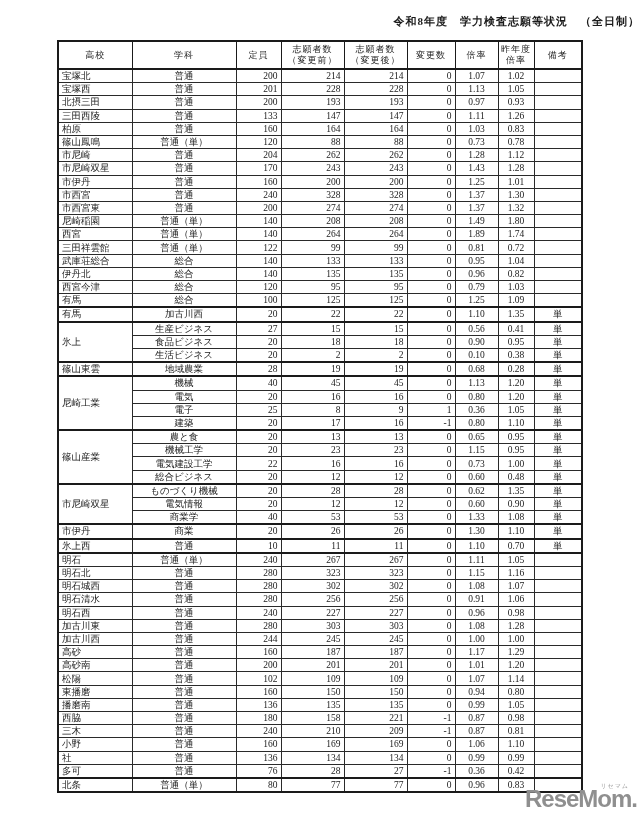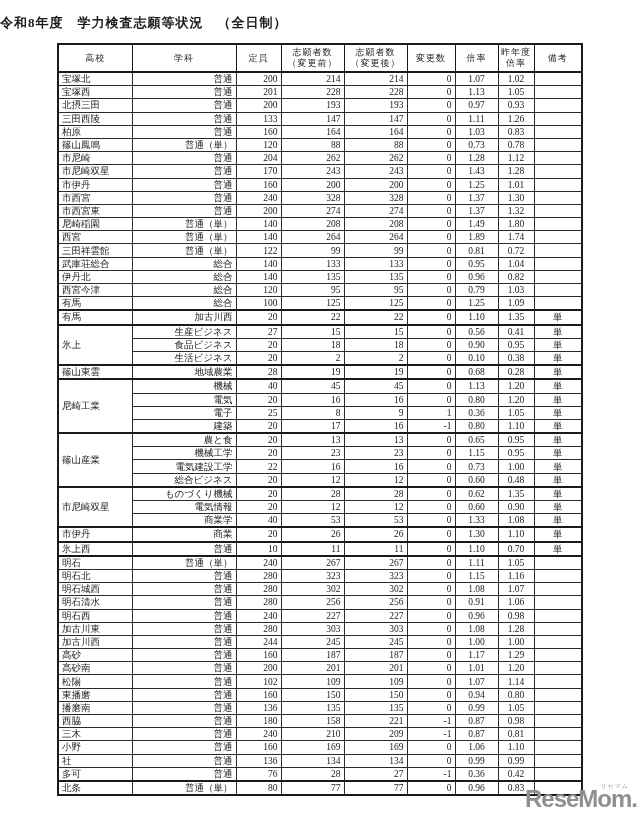--- a/index.html
+++ b/index.html
@@ -2,42 +2,42 @@
 <html><head>
 <meta charset="utf-8">
 <style>
   html,body{margin:0;padding:0;}
   body{
     width:640px;height:824px;background:#ffffff;position:relative;
     font-family:"Liberation Serif","DejaVu Serif",serif;color:#1a1a1a;
     overflow:hidden;
   }
   .page-title{
-    text-align:left;font-size:13px;font-weight:bold;
+    text-align:right;font-size:11px;font-weight:bold;
     padding-top:14px;letter-spacing:1px;
   }
   table.apps{
     border-collapse:collapse;table-layout:fixed;
     width:524px;margin:11px auto 0;
     border:2px solid #1a1a1a;
     padding-left:21px;
   }
   table.apps th{
     font-size:9px;font-weight:normal;text-align:center;
     border:1px solid #1a1a1a;border-bottom:2px solid #1a1a1a;
     height:26px;padding:0;white-space:pre-line;line-height:11px;
     letter-spacing:1px;
   }
   table.apps td{
     font-size:9.5px;border:1px solid #2a2a2a;
     height:12.2px;line-height:12px;padding:0 3px;
     overflow:hidden;white-space:nowrap;
   }
   td.school{text-align:left;}
-  td.dept{text-align:right;}
+  td.dept{text-align:center;}
   td.num{text-align:right;}
   td.ratio{text-align:center;}
   td.remarks{text-align:center;}
   tr.sep td{border-top:2px solid #1a1a1a;}
   .watermark{
     position:absolute;top:786px;right:3px;height:30px;
     font-family:"Liberation Sans","DejaVu Sans",sans-serif;
   }
   .wm-logo{
     font-size:24px;font-weight:800;letter-spacing:-1px;

